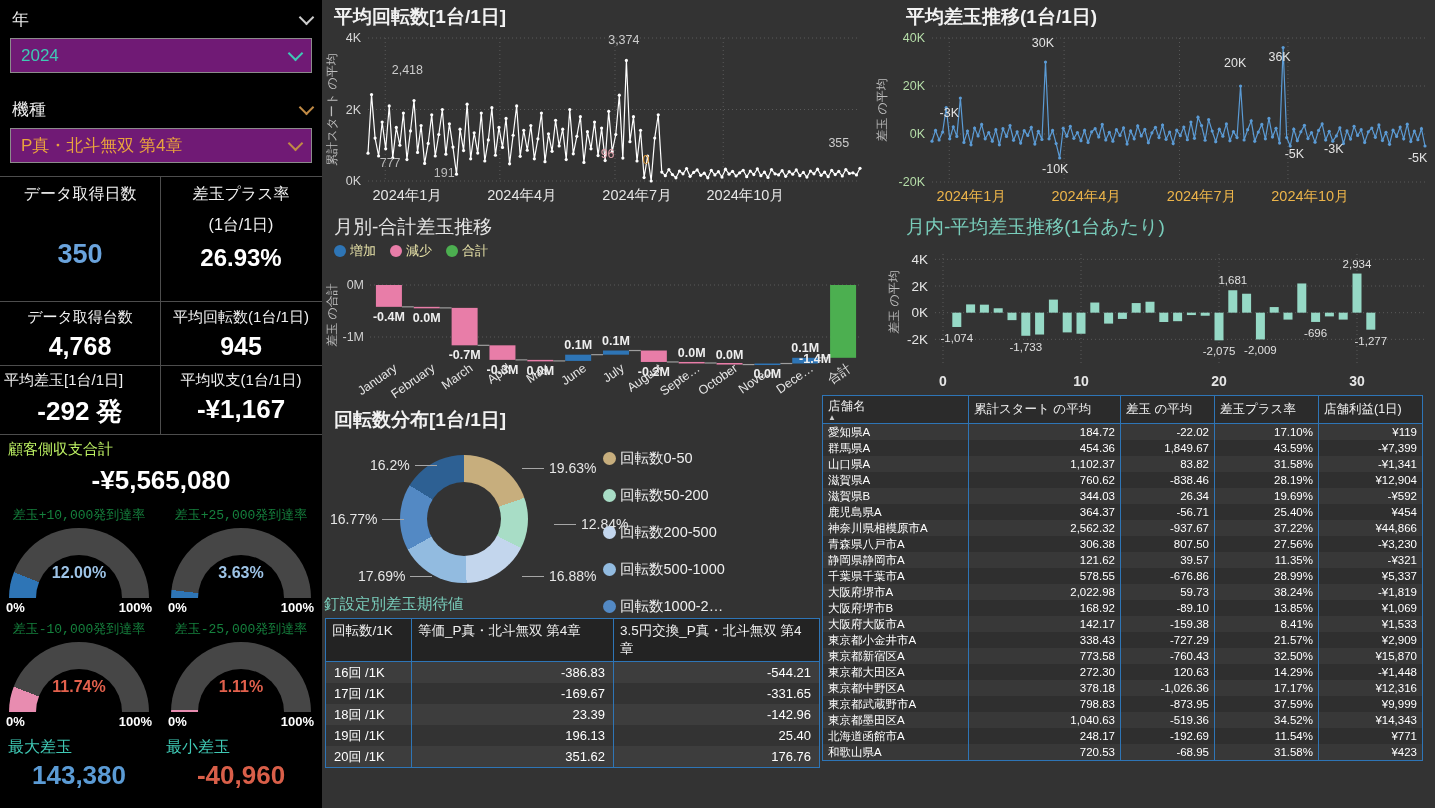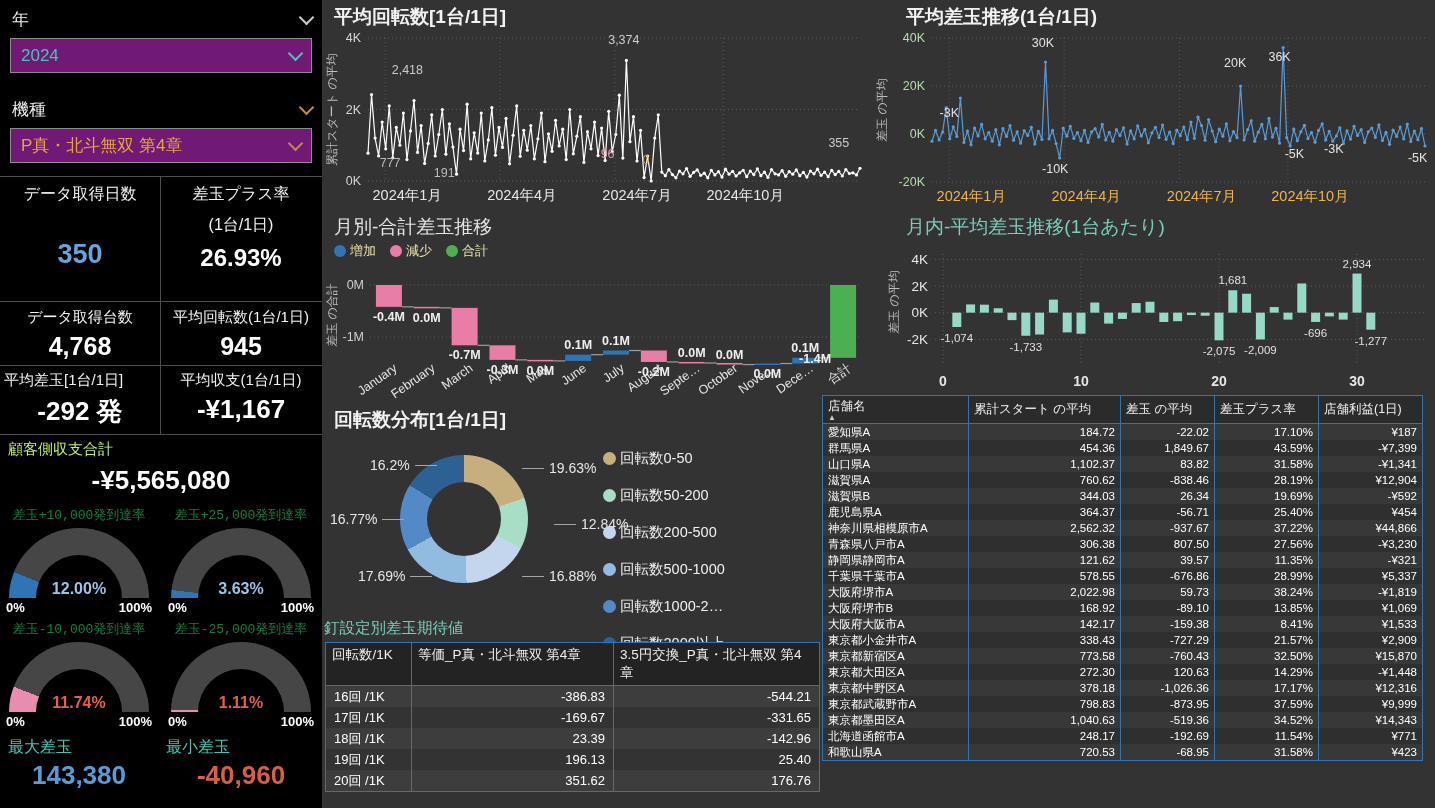--- a/index.html
+++ b/index.html
@@ -14,21 +14,21 @@
   .teal-text{color:#3fc9b5;} .orange-text{color:#e8a33d;}
   .kpi-cell{position:absolute;text-align:center;}
   .kpi-label{font-size:16px;color:#f2f2f2;}
   .kpi-value{font-weight:bold;color:#fff;}
   .grid-line{position:absolute;background:#4d4d4d;}
   .gauge{position:absolute;width:150px;text-align:center;}
   .g-title{font-size:13px;color:#15803d;white-space:nowrap;font-family:Liberation Mono, monospace;}
   .g-wrap{position:relative;width:140px;height:70px;margin:4px auto 0;overflow:hidden;}
   .g-arc{position:absolute;left:0;top:0;width:140px;height:140px;border-radius:50%;}
   .g-hole{position:absolute;left:27px;top:27px;width:86px;height:86px;border-radius:50%;background:#000;}
-  .g-val{position:absolute;left:0;right:0;bottom:0;font-size:16px;font-weight:bold;}
+  .g-val{position:absolute;left:0;right:0;bottom:16px;font-size:16px;font-weight:bold;}
   .g-minmax{display:flex;justify-content:space-between;width:146px;margin:2px auto 0;font-size:13px;font-weight:bold;color:#fff;}
   .ext-label{position:absolute;font-size:16px;color:#3fc9b5;}
   .ext-value{position:absolute;font-size:26px;font-weight:bold;text-align:center;width:150px;}
   
   .card{position:absolute;}
   .card-title{position:absolute;left:12px;top:4px;font-size:19px;font-weight:bold;color:#f2f2f2;white-space:nowrap;z-index:2;}
   .card-title.teal{color:#79cdbb;font-weight:normal;}
   .card-title.cream{color:#e5e5e5;font-weight:normal;}
   .card svg{position:absolute;left:0;top:0;}
   #wf-legend{position:absolute;left:12px;top:32px;display:flex;gap:14px;font-size:13px;color:#e8e3a9;z-index:2;}
@@ -715,21 +715,21 @@
           <span class="lg-dot" style="width: 13px; height: 13px; background: rgb(83, 137, 196);"></span>
           <span>回転数1000-2…</span>
         </span>
         <span class="lg-item">
           <span class="lg-dot" style="width: 13px; height: 13px; background: rgb(45, 96, 147);"></span>
           <span>回転数2000以上</span>
         </span>
       </div>
   </section>
 
-  <section class="card" id="pin-card" style="left:322px;top:618px;width:500px;height:190px">
+  <section class="card" id="pin-card" style="left:322px;top:594px;width:500px;height:190px">
     <div id="pin-title">釘設定別差玉期待値</div>
     <table>
       <colgroup>
           <col style="width:86px">
           <col style="width:202px">
           <col style="width:206px">
         </colgroup>
       <thead>
           <tr id="pin-head">
             <th>回転数/1K</th>
@@ -784,21 +784,21 @@
             <th>差玉プラス率</th>
             <th>店舗利益(1日)</th>
           </tr>
         </thead>
       <tbody id="store-body">
           <tr>
             <td>愛知県A</td>
             <td class="num">184.72</td>
             <td class="num">-22.02</td>
             <td class="num">17.10%</td>
-            <td class="num">¥187</td>
+            <td class="num">¥119</td>
           </tr>
           <tr>
             <td>群馬県A</td>
             <td class="num">454.36</td>
             <td class="num">1,849.67</td>
             <td class="num">43.59%</td>
             <td class="num">-¥7,399</td>
           </tr>
           <tr>
             <td>山口県A</td>

